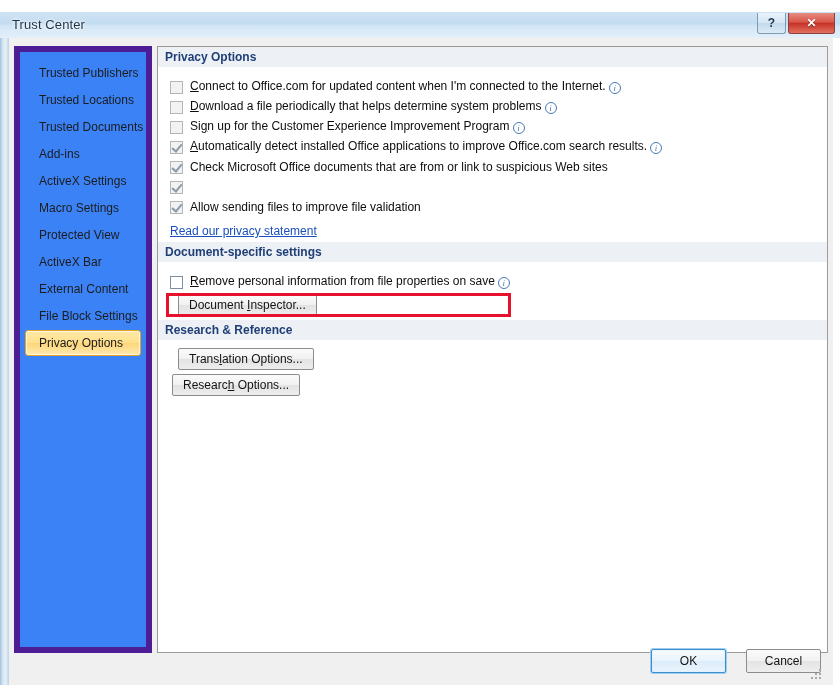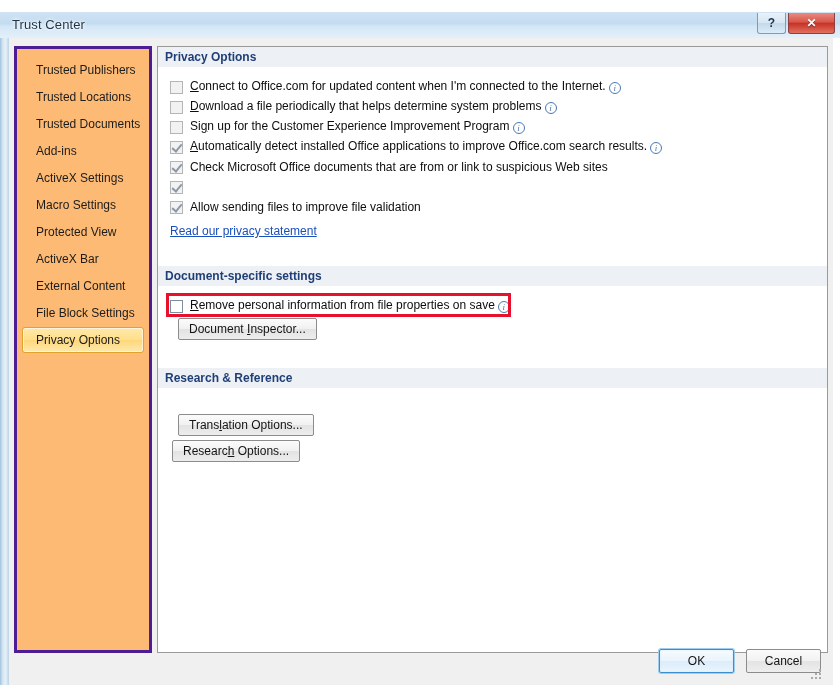--- a/index.html
+++ b/index.html
@@ -71,22 +71,22 @@
   .body-area {
     position: absolute; left: 9px; top: 26px;
     width: 824px; height: 651px;
     background: #f0f0f0;
   }
 
   
   .nav-panel {
     position: absolute; left: 5px; top: 8px;
     width: 138px; height: 607px;
-    background: #fdba74;
-    border: 3px solid #4c1d95;
+    background: #3b82f6;
+    border: 6px solid #4c1d95;
     padding-top: 8px;
   }
   .nav-item {
     height: 27px;
     line-height: 27px;
     margin: 0 5px;
     padding-left: 14px;
     font-size: 12px;
     color: #1c1c1c;
     white-space: nowrap;
@@ -112,21 +112,21 @@
   .section-head {
     height: 20px;
     line-height: 20px;
     margin: 0;
     padding-left: 7px;
     background: #edf0f5;
     color: #1f3f76;
     font-size: 12px;
     font-weight: bold;
   }
-  .section-head.pad-top { margin-top: 28px; }
+  .section-head.pad-top { margin-top: 4px; }
   .section-body { padding: 8px 0 0 12px; }
 
   .check-row {
     display: flex;
     align-items: flex-end;
     height: 19px;
     margin-bottom: 1px;
   }
   .cb {
     width: 13px; height: 13px;
@@ -201,21 +201,21 @@
     left: 166px; top: 281px;
     width: 345px; height: 24px;
     border: 3px solid #e8112d;
     pointer-events: none;
   }
 
   
   .footer-btns {
     position: absolute;
     right: 12px; bottom: 16px;
-    display: flex; gap: 12px;
+    display: flex; gap: 20px;
   }
   .btn-footer {
     width: 75px; height: 24px;
     line-height: 22px;
     text-align: center;
     font-size: 12px;
     color: #141414;
     border: 1px solid #8c8c8c;
     border-radius: 2px;
     background: linear-gradient(to bottom, #fbfbfb 0%, #f2f2f2 48%, #e4e4e4 52%, #eeeeee 100%);
@@ -319,21 +319,21 @@
           <span class="cb enabled"></span>
           <span class="check-label"><span></span><span class="acc">R</span><span>emove personal information from file properties on save</span><span class="info-icon">i</span></span>
         </div>
         <div style="margin-top:5px; margin-left:8px;">
           <span class="btn"><span>Document </span><span class="acc">I</span><span>nspector...</span></span>
         </div>
       </div>
 
       <div class="section-head pad-top">Research &amp; Reference</div>
       <div class="section-body">
-        <div style="margin-left:8px; margin-top:18px;">
+        <div style="margin-left:8px; margin-top:0;">
           <span class="btn"><span>Trans</span><span class="acc">l</span><span>ation Options...</span></span>
         </div>
         <div style="margin-left:2px; margin-top:4px;">
           <span class="btn"><span>Researc</span><span class="acc">h</span><span> Options...</span></span>
         </div>
       </div>
 
     </div>
 
     <div class="footer-btns">

